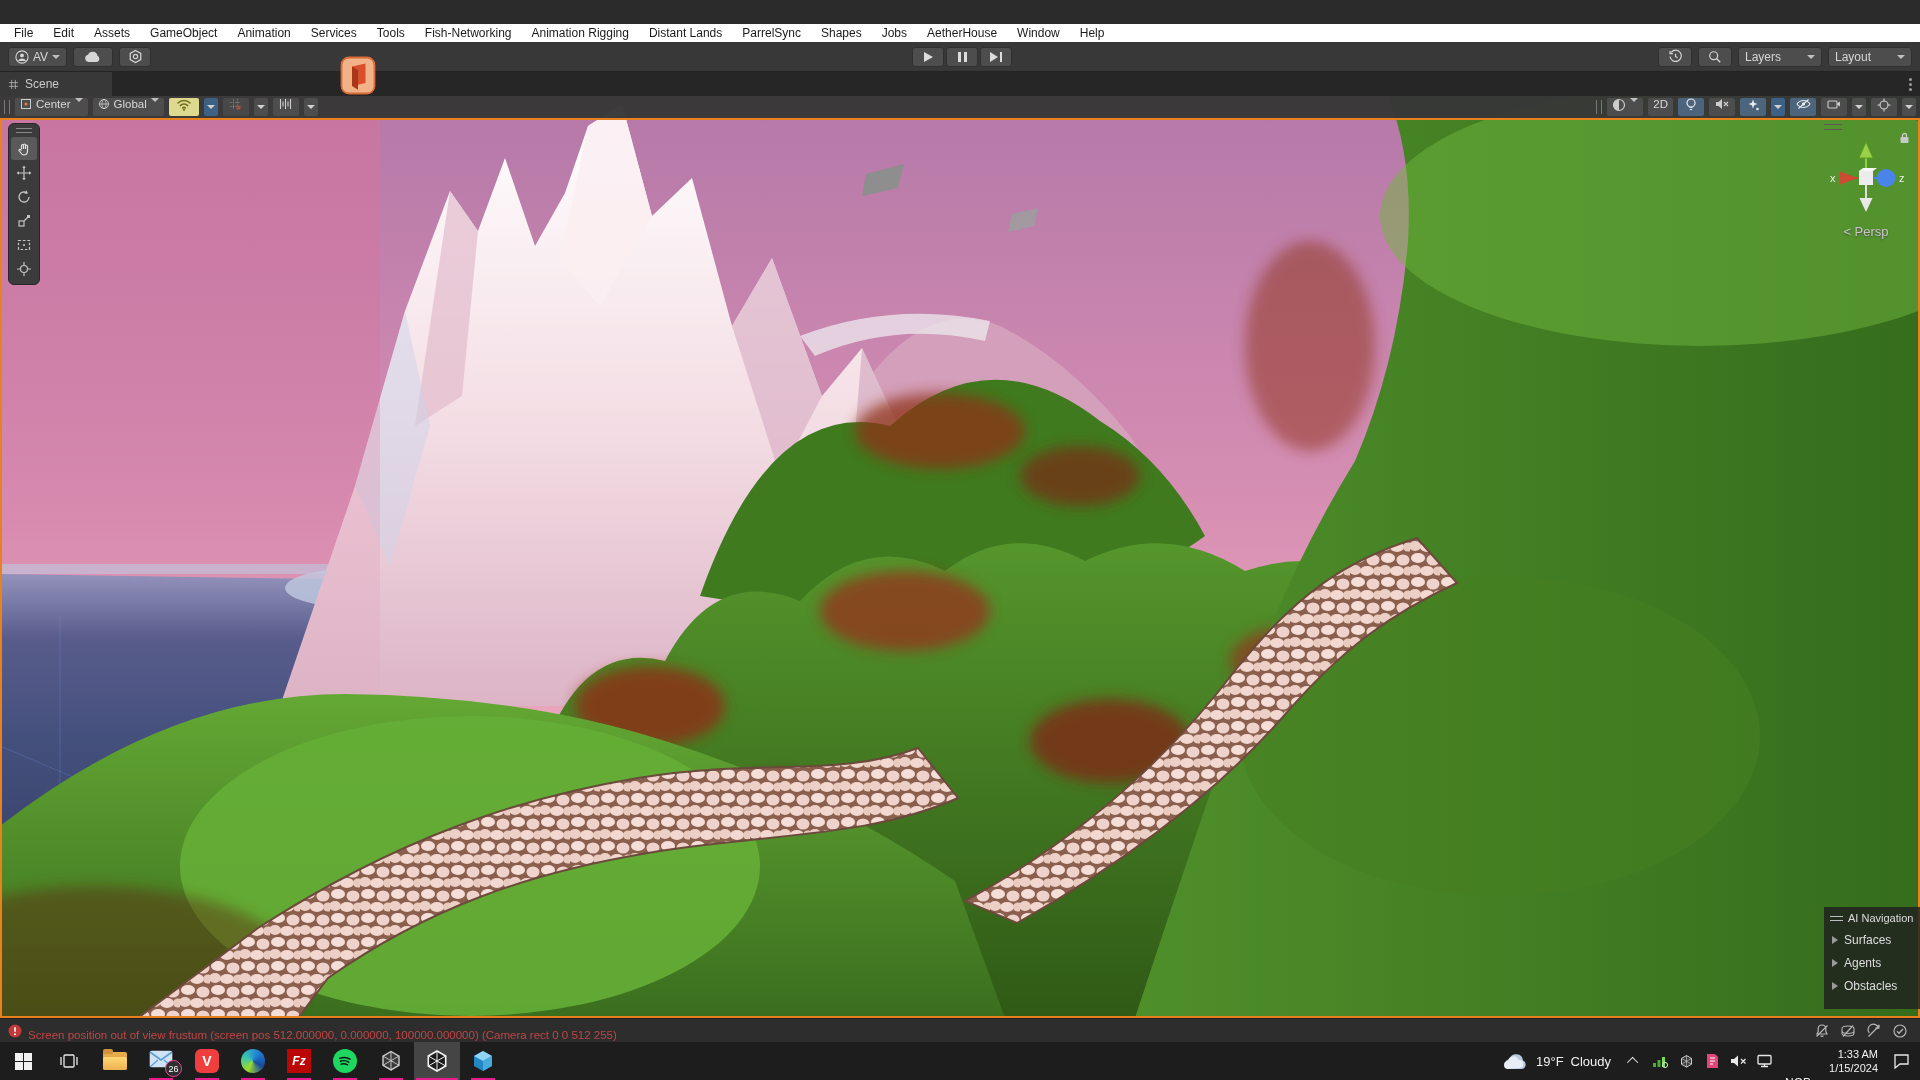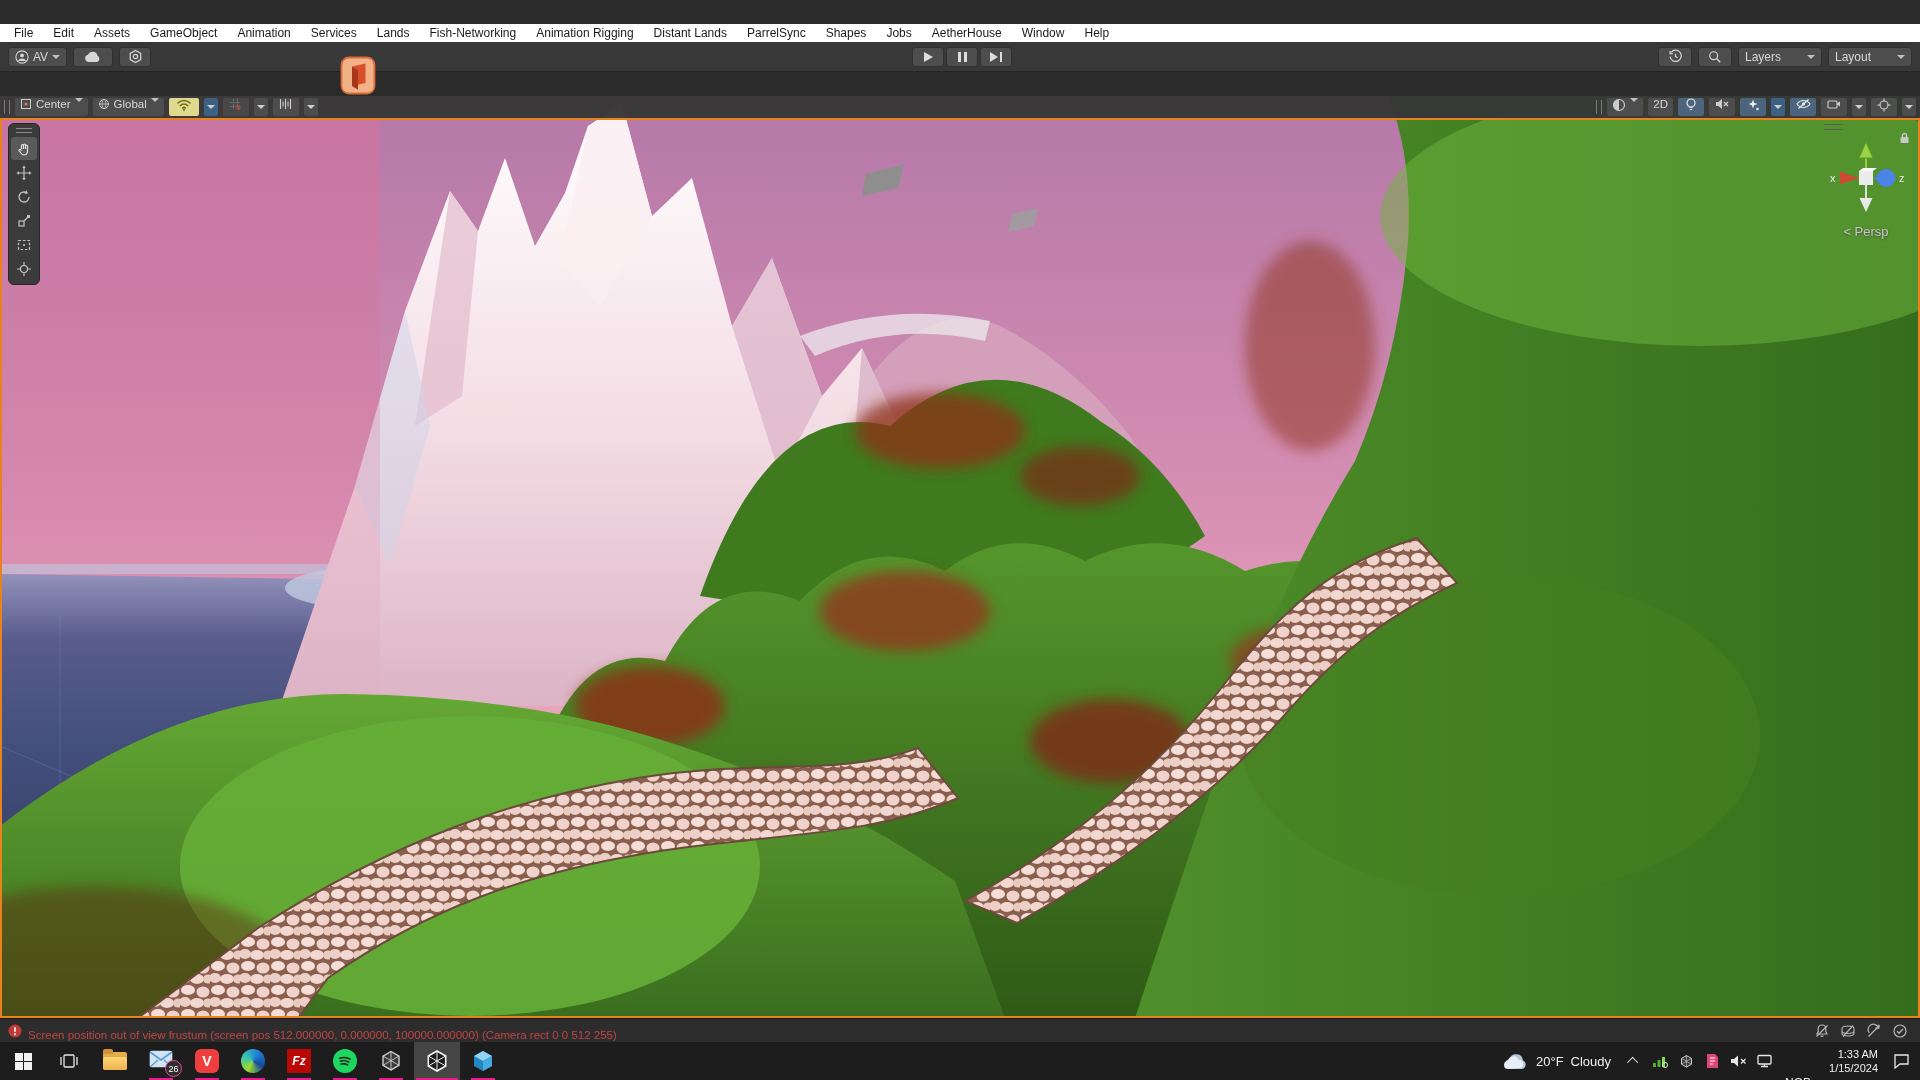--- a/index.html
+++ b/index.html
@@ -158,21 +158,21 @@
 
 
   <div class="menubar">
 
   <span class="menu-item">File</span>
       <span class="menu-item">Edit</span>
       <span class="menu-item">Assets</span>
       <span class="menu-item">GameObject</span>
       <span class="menu-item">Animation</span>
       <span class="menu-item">Services</span>
-      <span class="menu-item">Lands</span>
+      <span class="menu-item">Tools</span>
       <span class="menu-item">Fish-Networking</span>
       <span class="menu-item">Animation Rigging</span>
       <span class="menu-item">Distant Lands</span>
       <span class="menu-item">ParrelSync</span>
       <span class="menu-item">Shapes</span>
       <span class="menu-item">Jobs</span>
       <span class="menu-item">AetherHouse</span>
       <span class="menu-item">Window</span>
       <span class="menu-item">Help</span>
     </div>
@@ -235,20 +235,29 @@
         <span>Layers</span>
         <div class="caret"></div>
       </div>
       <div class="tb-btn dd" style="margin-right:0">
         <span>Layout</span>
         <div class="caret"></div>
       </div>
     </div>
   </div>
 
+  <div class="tabbar">
+    <div class="tab">
+      <svg width="11" height="11" viewBox="0 0 12 12">
+          <path d="M1 4h10M1 8h10M4 1v10M8 1v10" stroke="#aaaaaa" stroke-width="1"></path>
+        </svg>
+      <span>Scene</span>
+    </div>
+    <div class="kebab"></div>
+  </div>
 
   <div class="floating-icon">
     <svg width="36" height="43" viewBox="0 0 24 28">
         <rect x="1" y="2" width="22" height="24" rx="5" fill="#f2b288" stroke="#d96a38" stroke-width="1.2"></rect>
         <path d="M8 8l9-2v13l-9 2z" fill="#d94f2b"></path>
         <path d="M8 8l4 2.5V23.5L8 21z" fill="#a83618"></path>
       </svg>
   </div>
 
   <div class="scene">
@@ -516,20 +525,43 @@
           <ellipse cx="58" cy="42" rx="9.5" ry="9" fill="#4a84e8"></ellipse>
           <rect x="31" y="35" width="14" height="14" fill="#ececec"></rect>
           <path d="M31 35l4-3h14l-4 3z" fill="#f8f8f8"></path>
           <text x="2" y="46" font-size="11" fill="#f0e8ee">x</text>
           <text x="71" y="46" font-size="11" fill="#e8e8f0">z</text>
         </svg>
       </div>
       <div class="persp-label">&lt; Persp</div>
     </div>
 
+    <div class="ai-nav">
+      <div class="ai-nav-header">
+        <div class="ai-nav-handle"></div>
+        <span class="ai-nav-title">AI Navigation</span>
+      </div>
+      <div>
+
+          <div class="ai-nav-item">
+            <div class="tri-right"></div>
+            <span>Surfaces</span>
+          </div>
+
+          <div class="ai-nav-item">
+            <div class="tri-right"></div>
+            <span>Agents</span>
+          </div>
+
+          <div class="ai-nav-item">
+            <div class="tri-right"></div>
+            <span>Obstacles</span>
+          </div>
+        </div>
+    </div>
   </div>
 
   <div class="statusbar">
     <svg width="14" height="14" viewBox="0 0 14 14">
         <circle cx="7" cy="7" r="6.5" fill="#c03a3a"></circle>
         <path d="M7 3.2v4.6" stroke="#ffffff" stroke-width="1.6"></path>
         <circle cx="7" cy="10.3" r="1" fill="#ffffff"></circle>
       </svg>
     <span class="status-error-text">Screen position out of view frustum (screen pos 512.000000, 0.000000, 100000.000000) (Camera rect 0 0 512 255)</span>
     <div class="status-icons">
@@ -633,21 +665,21 @@
         </svg>
       <div class="tk-underline"></div>
     </div>
 
     <div class="tk-right">
       <div class="weather">
         <svg width="26" height="17" viewBox="0 0 26 17">
             <path d="M7 16a5 5 0 01-.6-9.9A7 7 0 0120 7.5a4.5 4.5 0 01-.8 8.5z" fill="#b8c9dd"></path>
             <path d="M5 16a4 4 0 010-8 5.5 5.5 0 0110.6-1A4 4 0 0117 15z" fill="#e8eef6"></path>
           </svg>
-        <span>20°F</span>
+        <span>19°F</span>
         <span>Cloudy</span>
       </div>
       <div class="tray-item">
           <div class="chev-up"></div>
         </div>
       <div class="tray-item">
         <svg width="16" height="14" viewBox="0 0 16 14">
             <rect x="1" y="9" width="3" height="4" fill="#4caf2e"></rect>
             <rect x="5.5" y="6" width="3" height="7" fill="#4caf2e"></rect>
             <rect x="10" y="3" width="3" height="10" fill="#7ed957"></rect>

